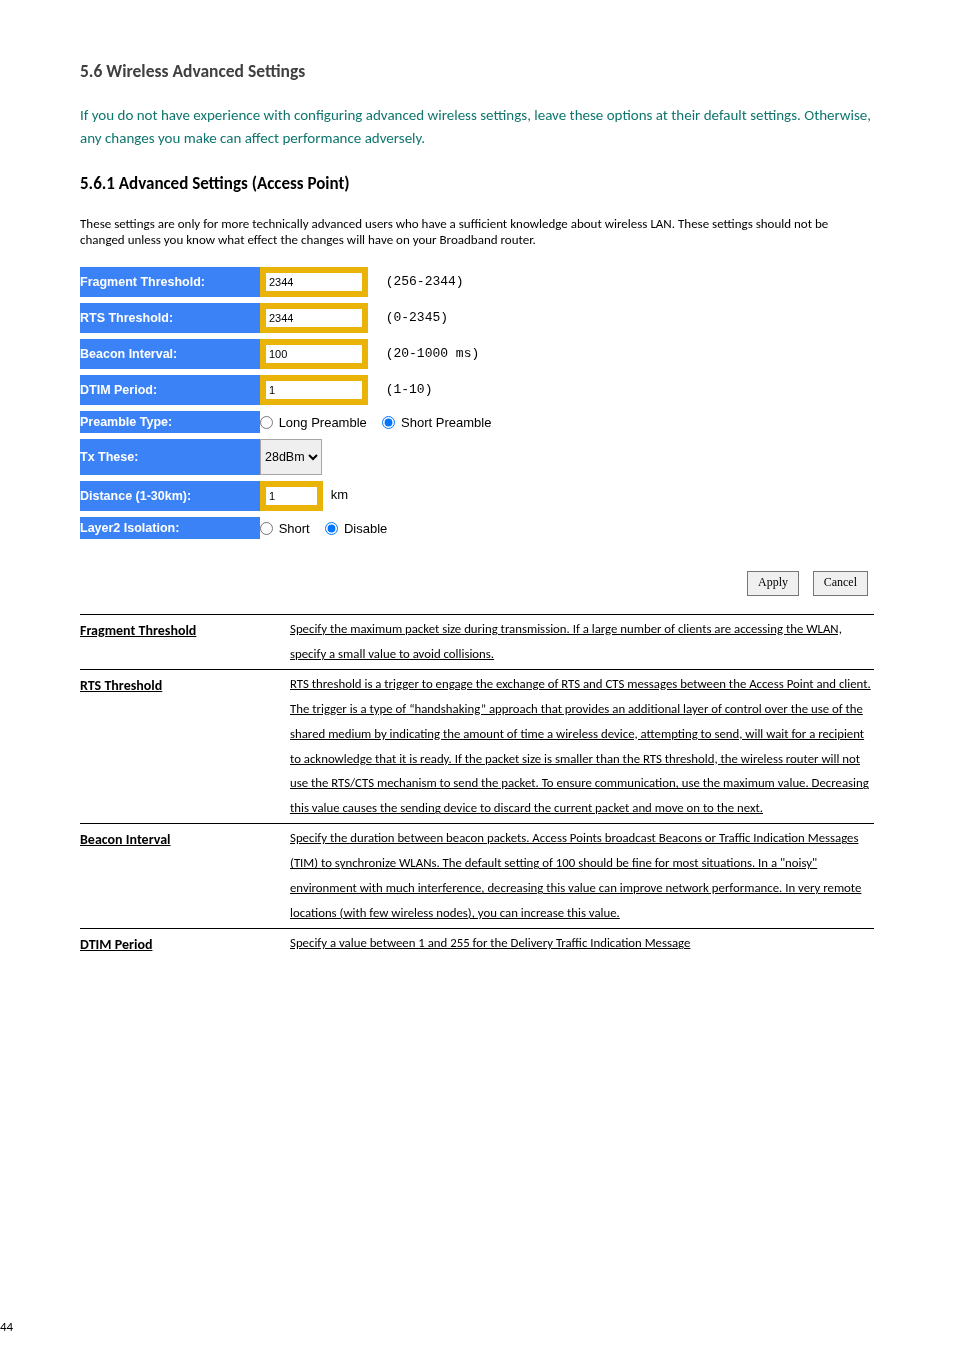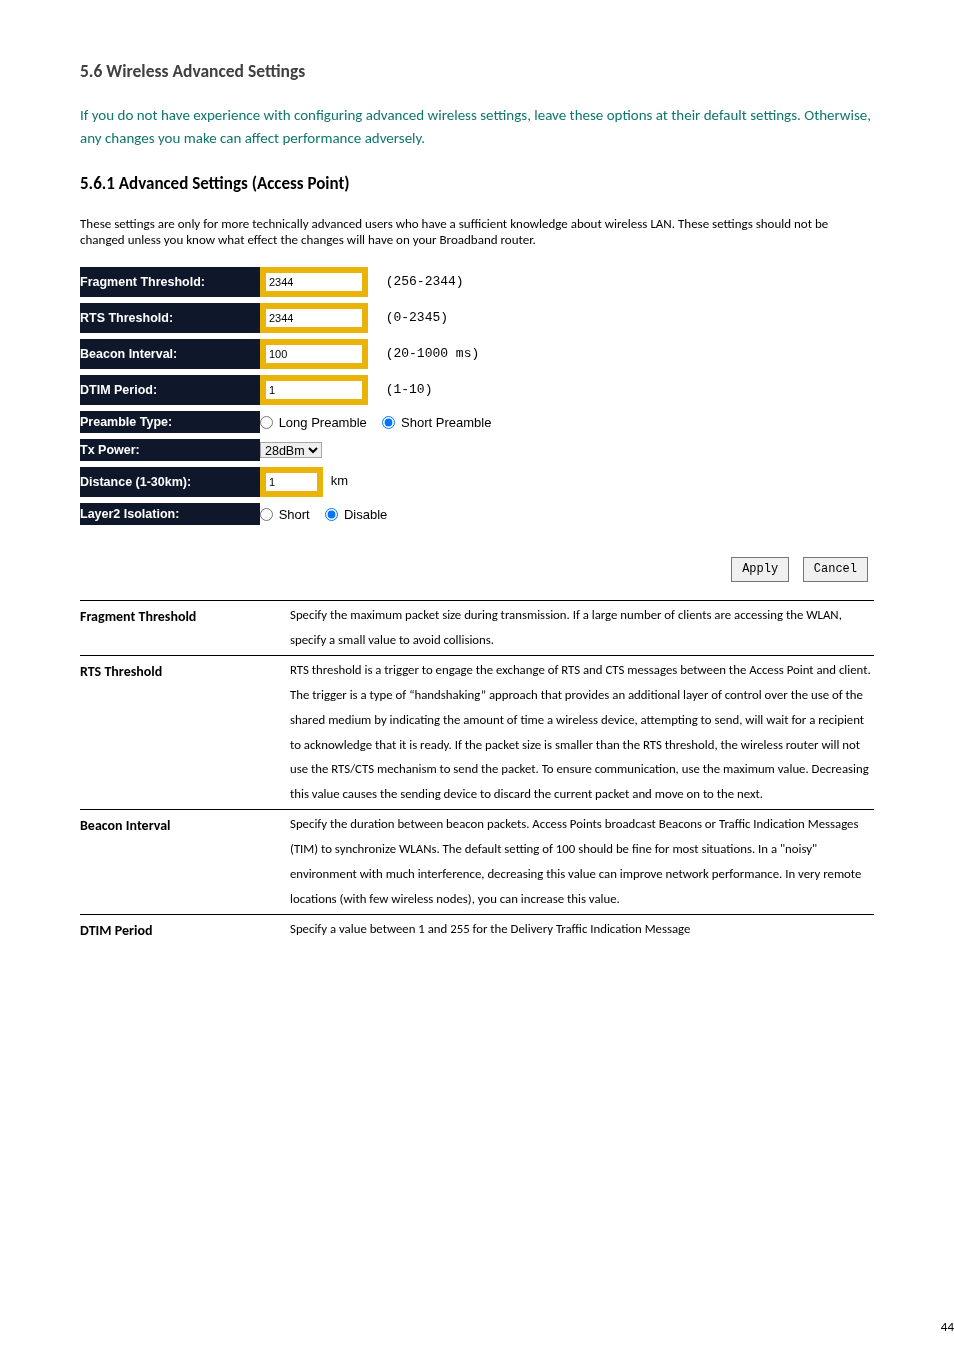--- a/index.html
+++ b/index.html
@@ -43,21 +43,21 @@
   
   .settings-table {
     border-collapse: collapse;
     font-family: Tahoma, Arial, sans-serif;
   }
   .settings-table td {
     padding: 0;
     vertical-align: middle;
   }
   .lbl-cell {
-    background: #0f172a;
+    background: #3b82f6;
     color: #fff;
     font-size: 12.5px;
     font-weight: bold;
     width: 180px;
     height: 28px;
     padding-left: 6px;
     border-bottom: 6px solid #fff;
     box-sizing: border-box;
   }
   .val-cell {
@@ -82,41 +82,41 @@
   }
   .hint {
     margin-left: 14px;
     font-size: 13px;
     font-family: Liberation Mono, monospace;
   }
   select {
     font-size: 12.5px;
     font-family: Tahoma, Arial, sans-serif;
     border: 1px solid #a6a6a6;
-    height: 16px;
+    height: 36px;
     vertical-align: middle;
   }
   input[type="radio"] {
     vertical-align: middle;
     margin: 0 2px 0 0;
   }
   .rad-lbl {
     font-size: 13px;
     vertical-align: middle;
     margin-right: 12px;
   }
 
   .btn-row {
     text-align: right;
     margin: 26px 0 18px 0;
     padding-right: 6px;
   }
   .wbtn {
     font-size: 12px;
-    font-family: Liberation Mono, monospace;
+    font-family: Liberation Serif, serif;
     border: 1px solid #767676;
     background: #f0f0f0;
     padding: 1px 10px 2px;
     height: 20px;
     box-sizing: content-box;
     vertical-align: middle;
   }
   .wbtn + .wbtn { margin-left: 10px; }
 
   
@@ -125,34 +125,35 @@
     border-collapse: collapse;
     font-size: 12.8px;
     line-height: 1.95;
   }
   .desc-table tr.sep td {
     border-top: 1px solid #000;
   }
   .desc-table td {
     vertical-align: top;
     padding: 2px 0;
+    text-decoration: underline;
   }
   .desc-label {
     font-weight: bold;
     font-size: 14px;
     width: 210px;
     padding-right: 8px;
   }
 
   .page-num {
     position: absolute;
     bottom: 16px;
     left: 0;
     width: 100%;
-    text-align: right;
+    text-align: left;
     font-size: 13px;
   }
 </style>
 </head>
 <body>
 
 <div class="page">
 
   <div class="heading">5.6 Wireless Advanced Settings</div>
 
@@ -195,21 +196,21 @@
     <tr>
       <td class="lbl-cell">Preamble Type:</td>
       <td class="val-cell">
         <input type="radio" name="preamble" style="">
         <span class="rad-lbl">Long Preamble</span>
         <input type="radio" name="preamble" checked="" style="">
         <span class="rad-lbl">Short Preamble</span>
       </td>
     </tr>
     <tr>
-      <td class="lbl-cell">Tx Power:</td>
+      <td class="lbl-cell">Tx These:</td>
       <td class="val-cell">
         <select>
           <option>28dBm</option>
         </select>
       </td>
     </tr>
     <tr>
       <td class="lbl-cell">Distance (1-30km):</td>
       <td class="val-cell">
         <input class="txtinput txtinput-sm" type="text" value="1" style="">

